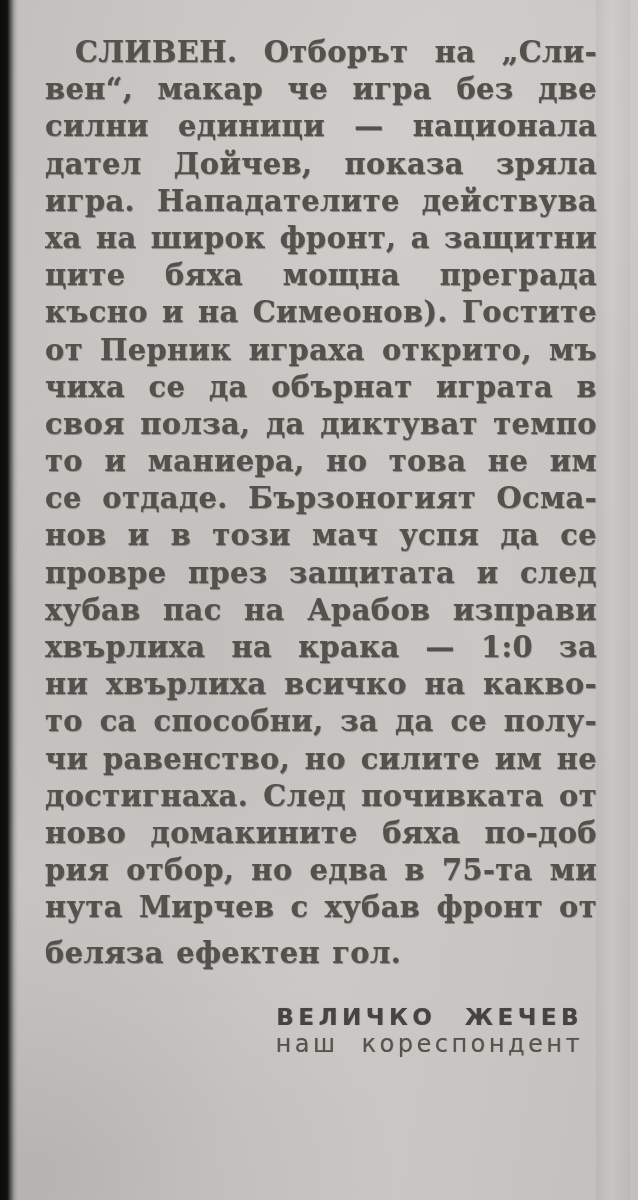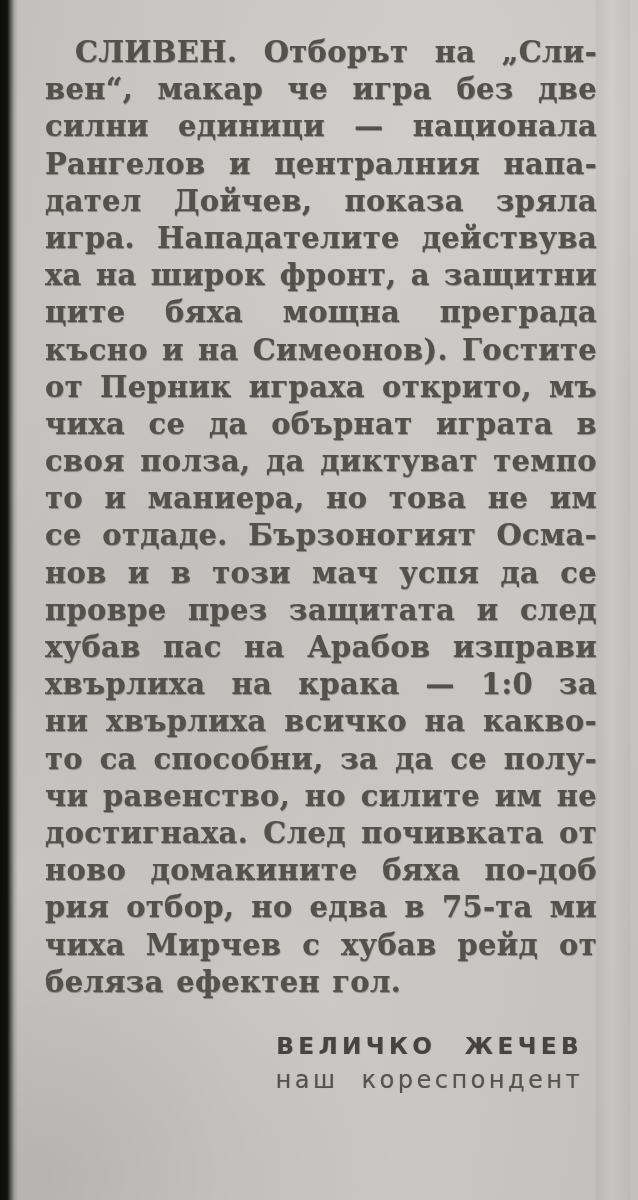--- a/index.html
+++ b/index.html
@@ -52,79 +52,77 @@
     text-shadow: 0.5px 0.5px 0.8px rgba(83,81,76,0.55), -0.3px 0 0.5px rgba(83,81,76,0.30);
   }
   .tline {
     line-height: 37.2px;
     height: 37.2px;
     text-align: justify;
     text-align-last: justify;
     overflow: hidden;
   }
   .tline.indent { text-indent: 30px; }
-  .tline.pend { text-align-last: left; }
+  .tline.pend { text-align-last: left; margin-top: 8px; }
   .signature {
     margin-top: 32px;
     padding-right: 14px;
     text-align: right;
     font-family: "DejaVu Sans", sans-serif;
   }
   .sig-author {
     font-size: 23px;
     font-weight: 700;
     letter-spacing: 4.5px;
     word-spacing: 16px;
     color: #454440;
     text-shadow: 0.4px 0.4px 0.7px rgba(60,60,56,0.5);
   }
   .sig-role {
-    margin-top: 7px;
     font-size: 24px;
     font-weight: 400;
     letter-spacing: 3.5px;
     word-spacing: 12px;
     color: #55534e;
     text-shadow: 0.4px 0.4px 0.7px rgba(80,78,73,0.45);
     text-align: right;
   }
 </style>
 </head>
 <body>
 
 <div class="page">
   <div class="edge-strip"></div>
   <div class="crease"></div>
 
   <article class="article">
     <div class="tline indent">СЛИВЕН. Отборът на „Сли-</div>
     <div class="tline">вен“, макар че игра без две</div>
     <div class="tline">силни единици — национала</div>
-    <div class="tline">Рангелов и централния напа-</div>
     <div class="tline">дател Дойчев, показа зряла</div>
     <div class="tline">игра. Нападателите действува</div>
     <div class="tline">ха на широк фронт, а защитни</div>
     <div class="tline">ците бяха мощна преграда</div>
     <div class="tline">късно и на Симеонов). Гостите</div>
     <div class="tline">от Перник играха открито, мъ</div>
     <div class="tline">чиха се да обърнат играта в</div>
     <div class="tline">своя полза, да диктуват темпо</div>
     <div class="tline">то и маниера, но това не им</div>
     <div class="tline">се отдаде. Бързоногият Осма-</div>
     <div class="tline">нов и в този мач успя да се</div>
     <div class="tline">провре през защитата и след</div>
     <div class="tline">хубав пас на Арабов изправи</div>
     <div class="tline">хвърлиха на крака — 1:0 за</div>
     <div class="tline">ни хвърлиха всичко на какво-</div>
     <div class="tline">то са способни, за да се полу-</div>
     <div class="tline">чи равенство, но силите им не</div>
     <div class="tline">достигнаха. След почивката от</div>
     <div class="tline">ново домакините бяха по-доб</div>
     <div class="tline">рия отбор, но едва в 75-та ми</div>
-    <div class="tline">чиха Мирчев с хубав рейд от</div>
+    <div class="tline">нута Мирчев с хубав фронт от</div>
     <div class="tline pend">беляза ефектен гол.</div>
 
     <div class="signature">
       <div class="sig-author">ВЕЛИЧКО ЖЕЧЕВ</div>
       <div class="sig-role">наш кореспондент</div>
     </div>
   </article>
 </div>
 
 </body></html>

